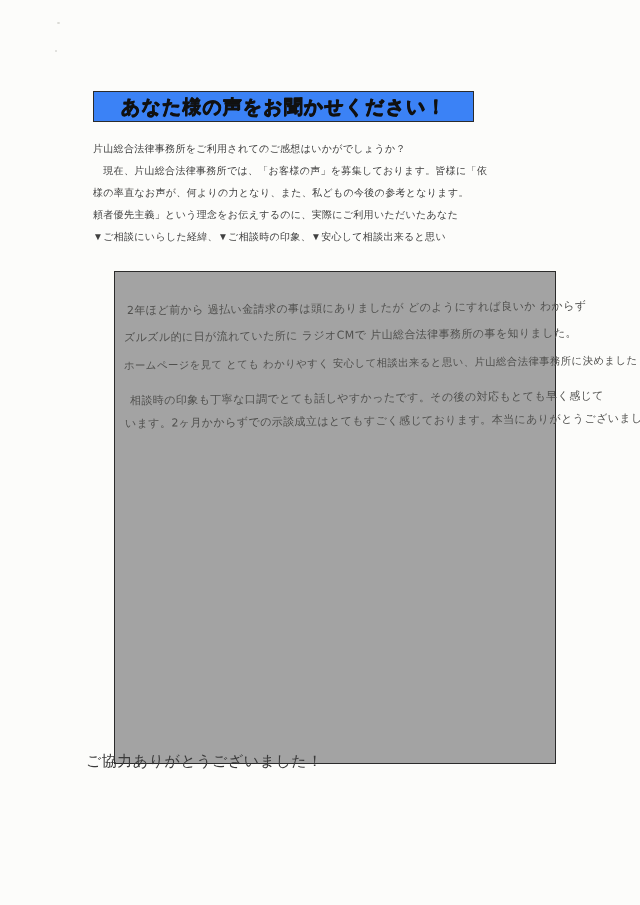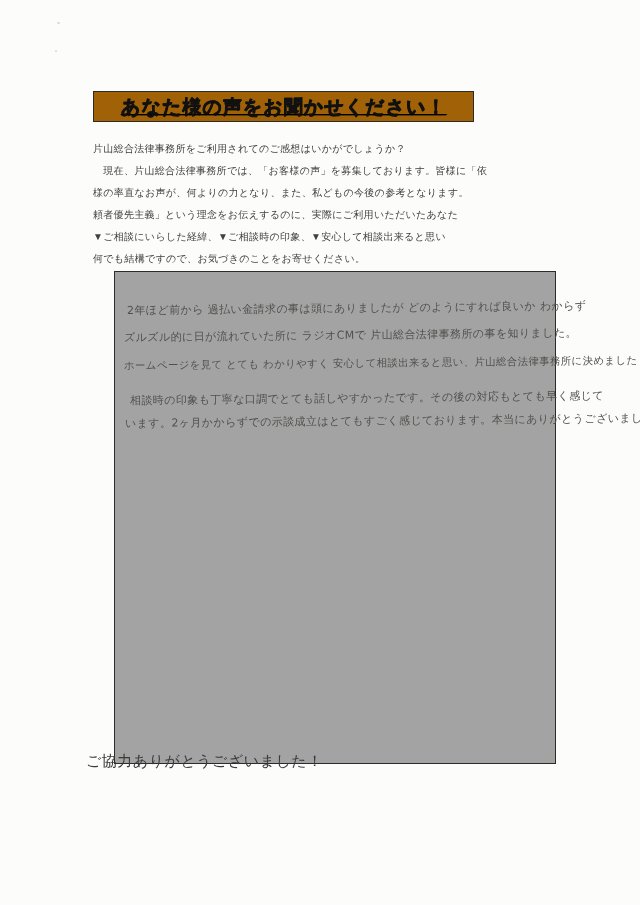--- a/index.html
+++ b/index.html
@@ -17,25 +17,24 @@
   }
 
   
   .header-box {
     position: absolute;
     left: 93px;
     top: 91px;
     width: 379px;
     height: 29px;
     border: 1px solid #2b2b2b;
-    background: #a16207;
+    background: #3b82f6;
     display: flex;
     align-items: center;
     justify-content: center;
-    text-decoration: underline;
   }
   .header-title {
     font-size: 19px;
     font-weight: 900;
     color: #111111;
     letter-spacing: 1px;
     white-space: nowrap;
     text-shadow: 0.7px 0 0 #111111, 0 0.5px 0 #111111;
   }
 
@@ -114,21 +113,20 @@
   <div class="header-box">
     <span class="header-title">あなた様の声をお聞かせください！</span>
   </div>
 
   <div class="intro">
     <div class="intro-line">片山総合法律事務所をご利用されてのご感想はいかがでしょうか？</div>
     <div class="intro-line">　現在、片山総合法律事務所では、「お客様の声」を募集しております。皆様に「依</div>
     <div class="intro-line">様の率直なお声が、何よりの力となり、また、私どもの今後の参考となります。</div>
     <div class="intro-line">頼者優先主義」という理念をお伝えするのに、実際にご利用いただいたあなた</div>
     <div class="intro-line">▼ご相談にいらした経緯、▼ご相談時の印象、▼安心して相談出来ると思い</div>
-    <div class="intro-line">何でも結構ですので、お気づきのことをお寄せください。</div>
   </div>
 
   <div class="comment-box">
     <div class="hw hw1">2年ほど前から 過払い金請求の事は頭にありましたが どのようにすれば良いか わからず</div>
     <div class="hw hw2">ズルズル的に日が流れていた所に ラジオCMで 片山総合法律事務所の事を知りました。</div>
     <div class="hw hw3">ホームページを見て とても わかりやすく 安心して相談出来ると思い、片山総合法律事務所に決めました</div>
     <div class="hw hw4">相談時の印象も丁寧な口調でとても話しやすかったです。その後の対応もとても早く感じて</div>
     <div class="hw hw5">います。2ヶ月かからずでの示談成立はとてもすごく感じております。本当にありがとうございました。</div>
   </div>
 

